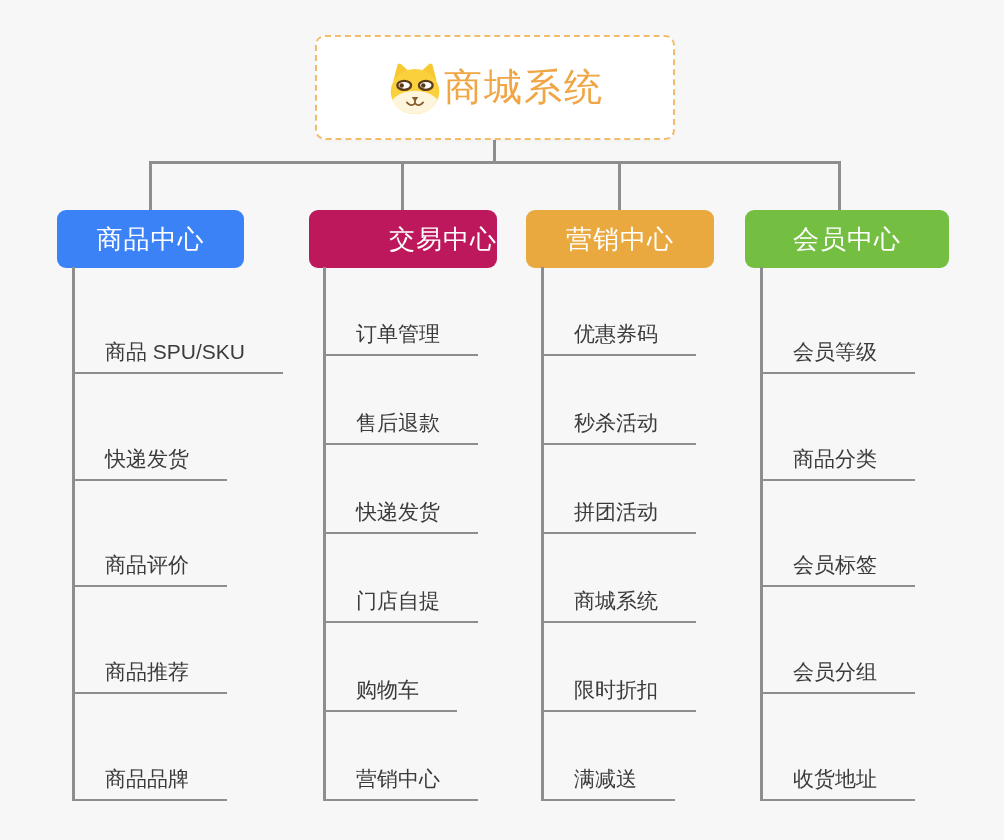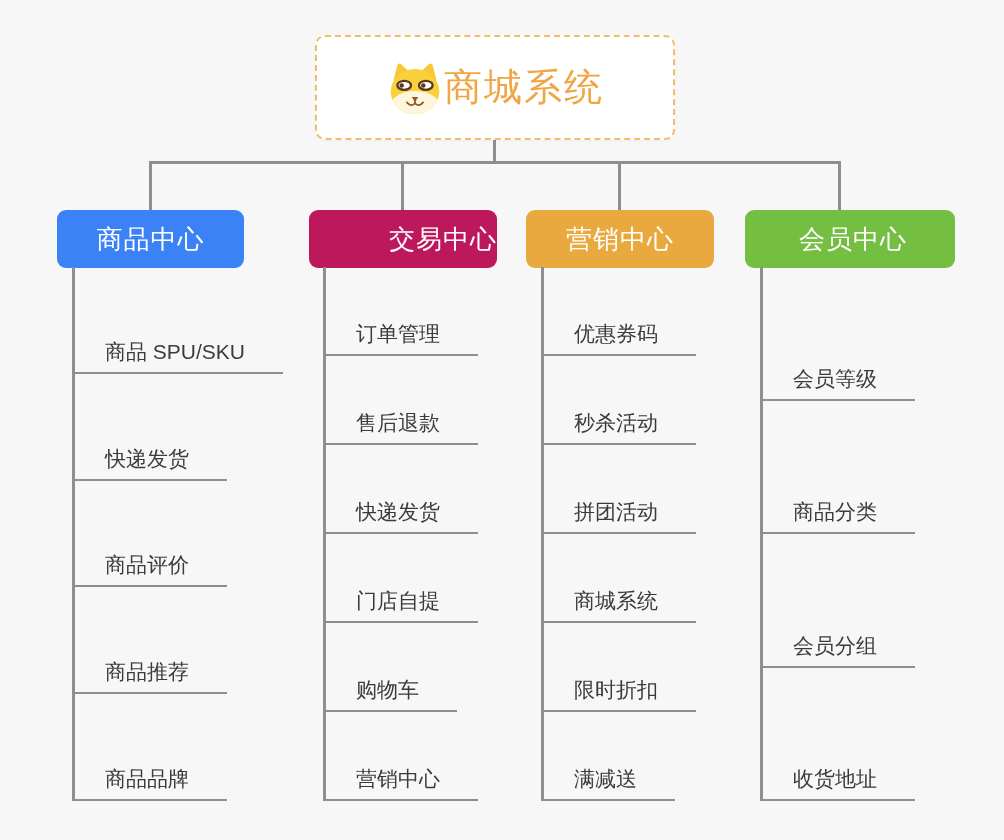--- a/index.html
+++ b/index.html
@@ -61,21 +61,21 @@
   }
   .branch-header span {
     color: #ffffff;
     font-size: 26px;
     letter-spacing: 1px;
     white-space: nowrap;
   }
   .bh-0 { left: 57px;  width: 187px; }
   .bh-1 { left: 309px; width: 188px; }
   .bh-2 { left: 526px; width: 188px; }
-  .bh-3 { left: 745px; width: 204px; padding-left: 6px; }
+  .bh-3 { left: 745px; width: 204px; }
 
   
   .branch-col {
     position: absolute;
     top: 267px;
     height: 534px;
     width: 230px;
     border-left: 3px solid #8e8e8e;
     display: flex;
     flex-direction: column;
@@ -209,20 +209,23 @@
   </div>
 
   <div class="branch-col col-3">
     <div class="item">
         <span class="item-label">会员等级</span>
       </div>
     <div class="item">
         <span class="item-label">商品分类</span>
       </div>
     <div class="item">
+        <span class="item-label">会员标签</span>
+      </div>
+    <div class="item">
         <span class="item-label">会员分组</span>
       </div>
     <div class="item">
         <span class="item-label">收货地址</span>
       </div>
   </div>
 
 </div>
 
 </body></html>

